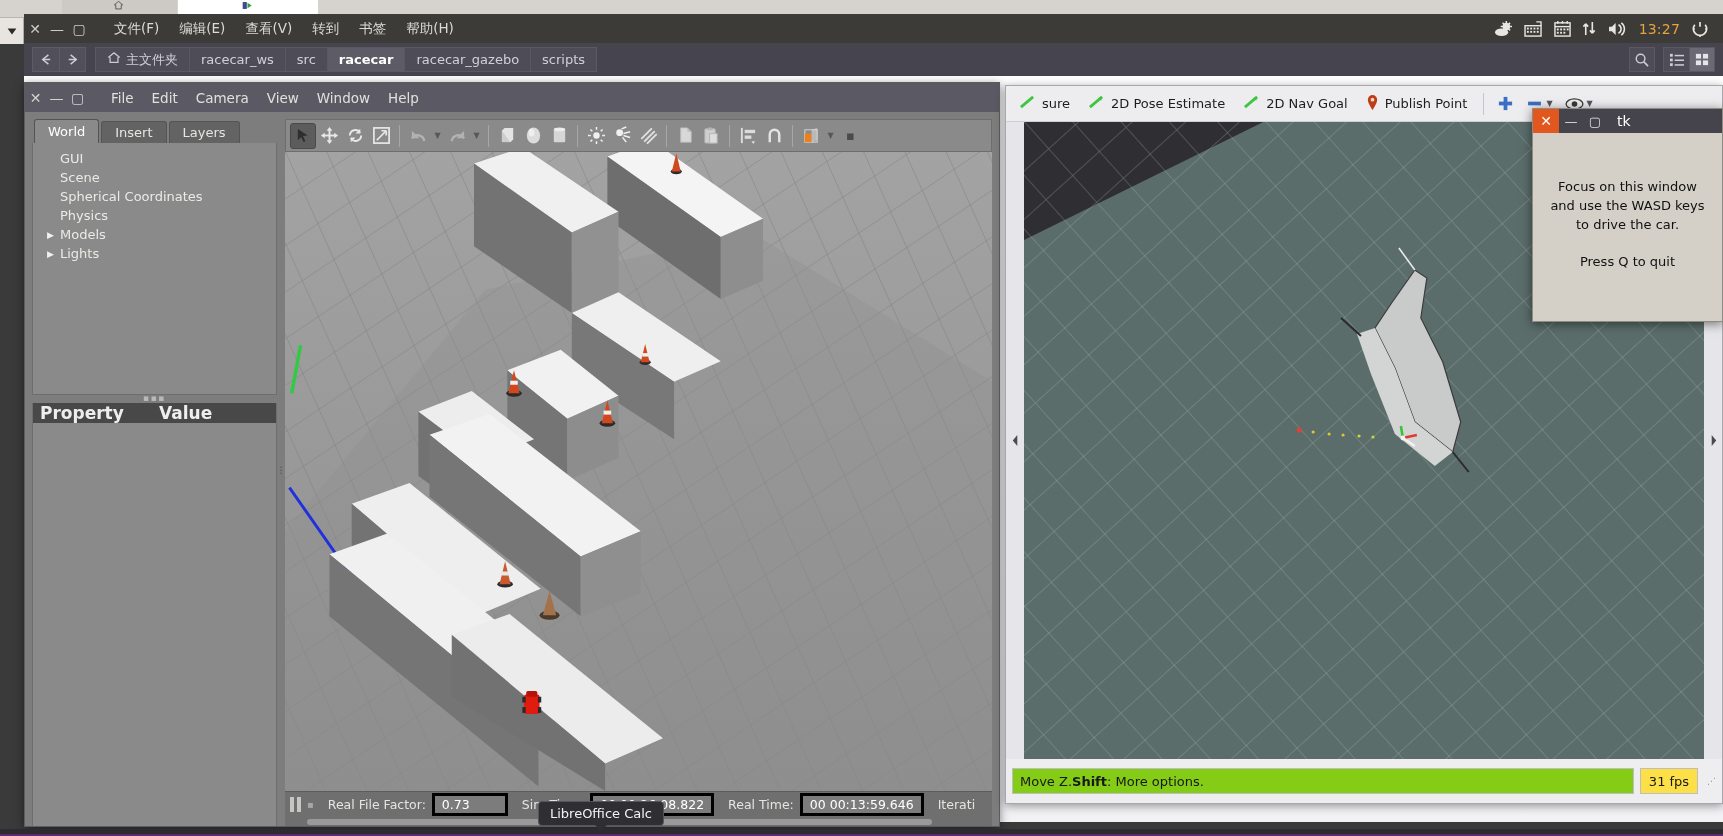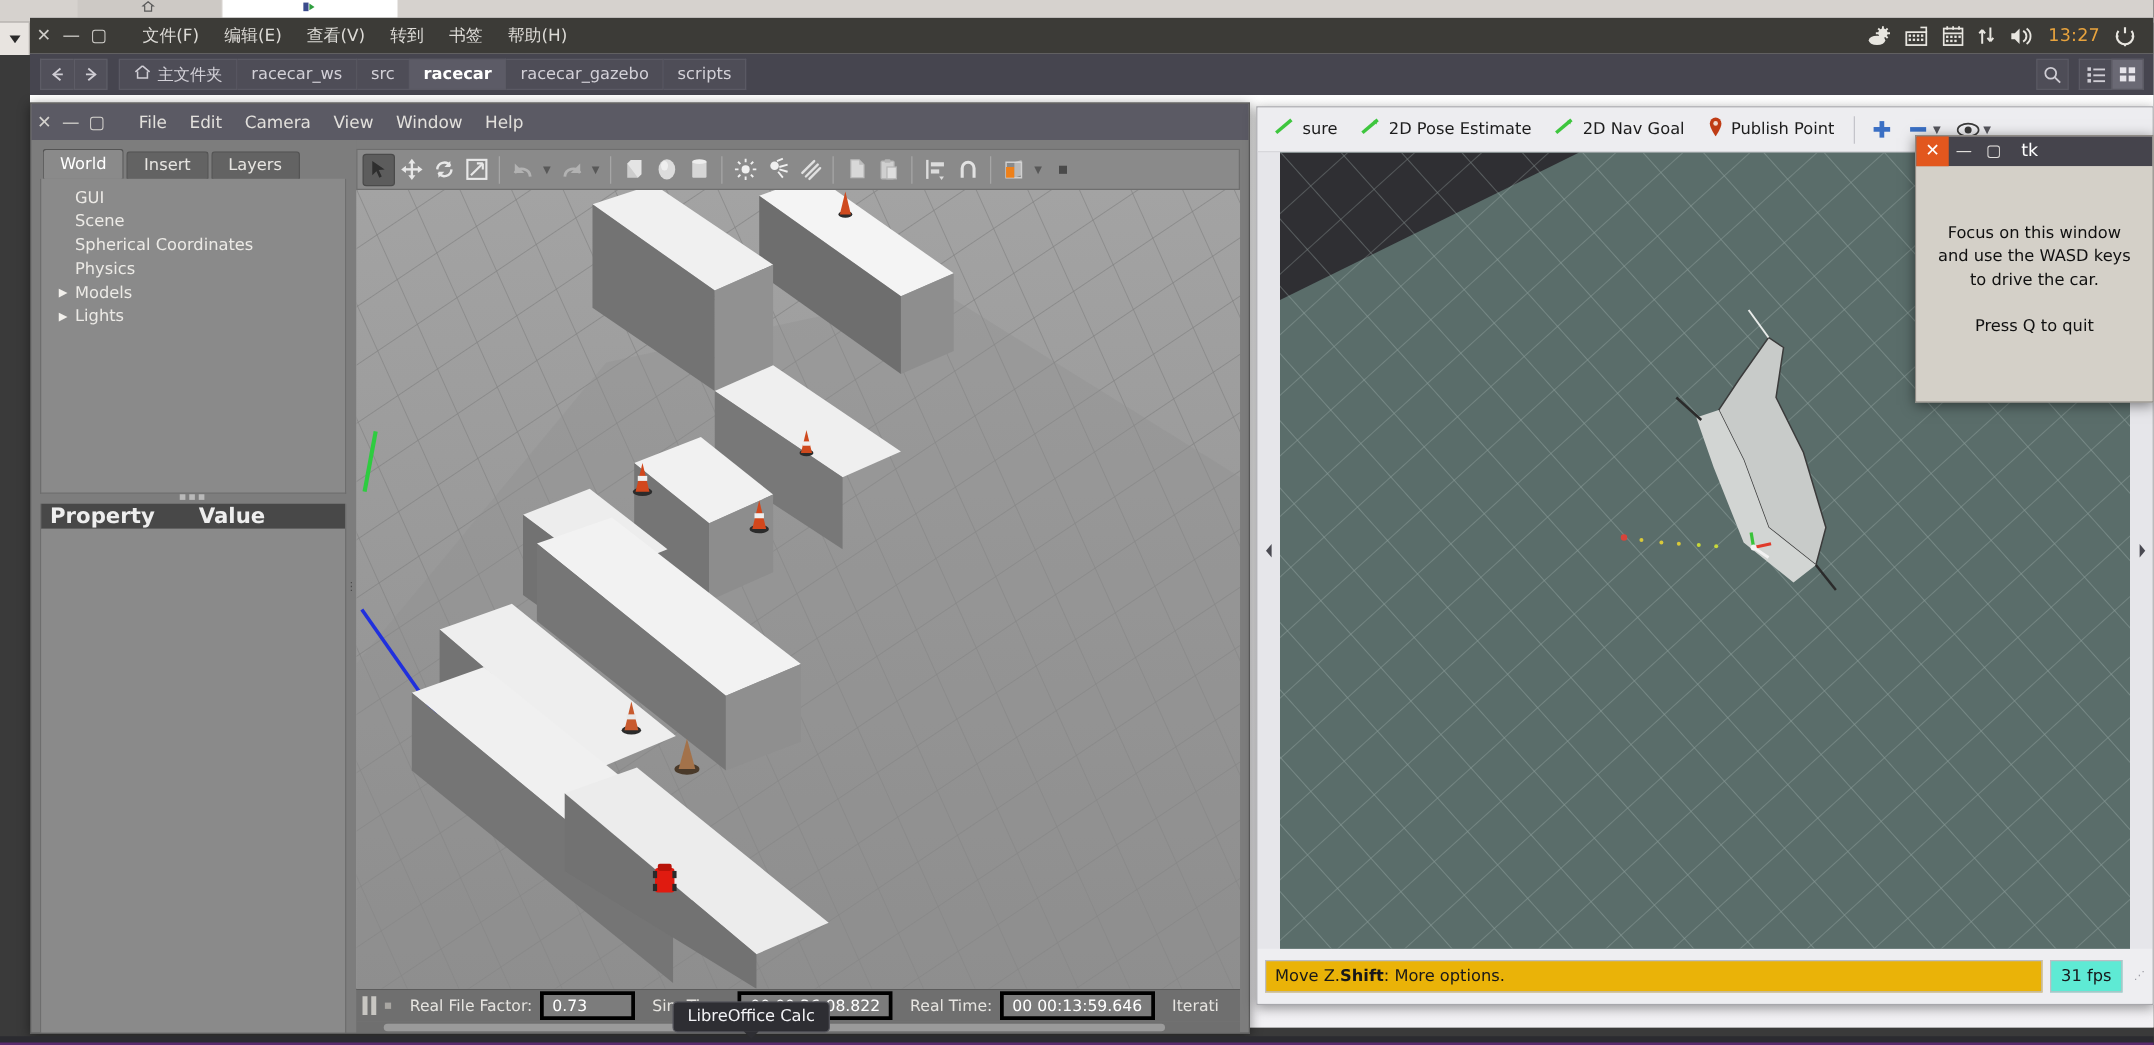--- a/index.html
+++ b/index.html
@@ -184,25 +184,25 @@
   .rv-mini { display: flex; align-items: center; gap: 3px; padding: 0 6px; }
   .rv-body { position: relative; height: 637px; display: flex; }
   .rv-leftedge { width: 18px; background: #e6e6ea; display: flex; align-items: center; justify-content: center; color: #55555c; font-size: 10px; }
   .rv-scene { flex: 1; position: relative; overflow: hidden; background: #5a6d6a; }
   .rv-rightedge { width: 18px; background: #e6e6ea; display: flex; align-items: center; justify-content: center; color: #55555c; font-size: 10px; }
   .rv-status {
     height: 44px; background: #eeeef1; display: flex; align-items: center;
     padding: 4px 6px; gap: 6px;
   }
   .rv-statusfield {
-    flex: 1; height: 26px; background: #eab308; border: 1px solid #bdbdc4;
+    flex: 1; height: 26px; background: #84cc16; border: 1px solid #bdbdc4;
     display: flex; align-items: center; padding: 0 7px; font-size: 13px; color: #18181a;
   }
   .rv-fps {
-    width: 58px; height: 26px; background: #5eead4; border: 1px solid #bdbdc4;
+    width: 58px; height: 26px; background: #fde047; border: 1px solid #bdbdc4;
     display: flex; align-items: center; justify-content: center;
     font-size: 13px; color: #18181a;
   }
   .rv-grip { width: 12px; color: #9a9aa2; font-size: 9px; text-align: right; }
 
   
   .tk-window {
     position: absolute; left: 1532px; top: 108px;
     width: 191px; height: 214px;
     background: #d4d0c8; border: 1px solid #8e8a84;

